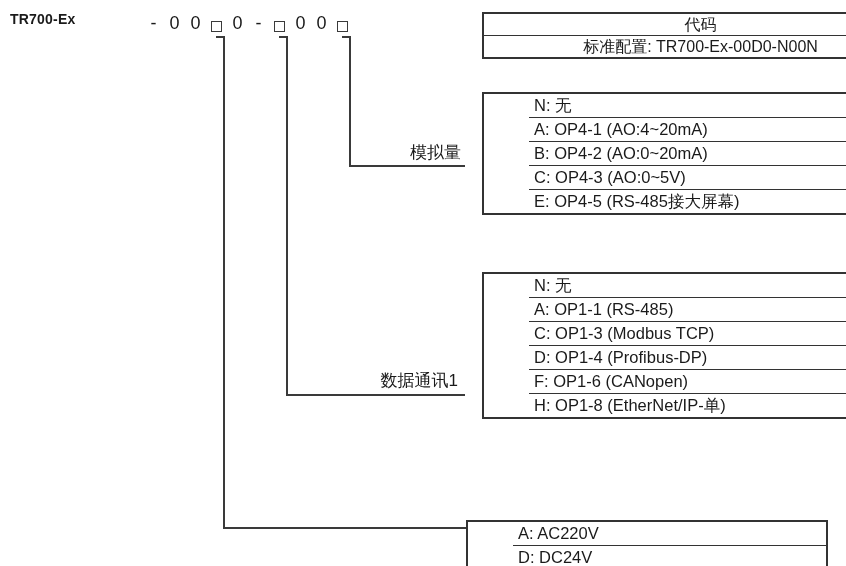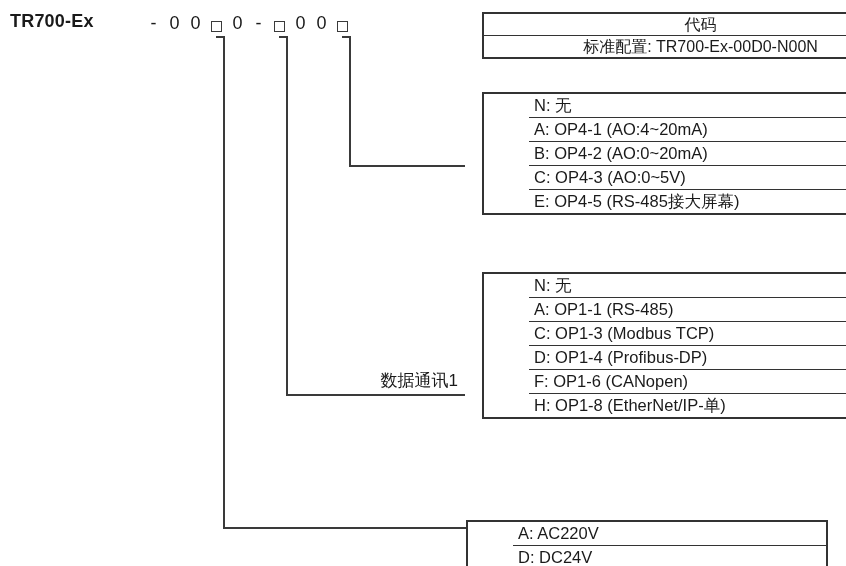--- a/index.html
+++ b/index.html
@@ -3,21 +3,21 @@
 <meta charset="utf-8">
 <style>
   html, body { margin:0; padding:0; background:#ffffff; }
   .canvas {
     position:relative; width:846px; height:566px; background:#ffffff;
     font-family:"Liberation Sans","DejaVu Sans",sans-serif; color:#1a1a1a;
     overflow:hidden;
   }
   .model-name {
     position:absolute; left:10px; top:11px;
-    font-size:18px; font-weight:bold; letter-spacing:0.2px;
+    font-size:14px; font-weight:bold; letter-spacing:0.2px;
   }
   .code-row { position:absolute; left:143px; top:11px; display:flex; }
   .code-cell {
     width:21px; height:24px; display:flex; align-items:center;
     justify-content:center; font-size:18px; line-height:24px;
   }
   .code-box {
     width:11px; height:11px; box-sizing:border-box;
     border:1.5px solid #3a3a3a; align-self:flex-start; margin-top:10px;
   }
@@ -69,20 +69,21 @@
   <div class="line" style="left:223px; top:527px; width:243px; height:2px;"></div>
 
   <div class="line" style="left:279px; top:36px; width:9px; height:2px;"></div>
   <div class="line" style="left:286px; top:36px; width:2px; height:360px;"></div>
   <div class="line" style="left:286px; top:394px; width:179px; height:2px;"></div>
 
   <div class="line" style="left:342px; top:36px; width:9px; height:2px;"></div>
   <div class="line" style="left:349px; top:36px; width:2px; height:131px;"></div>
   <div class="line" style="left:349px; top:165px; width:116px; height:2px;"></div>
 
+  <div class="group-label" style="left:331px; top:143px; width:130px;">模拟量</div>
   <div class="group-label" style="left:308px; top:371px; width:150px;">数据通讯1</div>
 
   <div class="otable" style="top:12px;">
     <div class="hrow">代码</div>
     <div class="hrow">标准配置: TR700-Ex-00D0-N00N</div>
   </div>
 
   <div class="otable" style="top:92px;">
     <div class="trow">N: 无</div>
     <div class="trow">A: OP4-1 (AO:4~20mA)</div>

